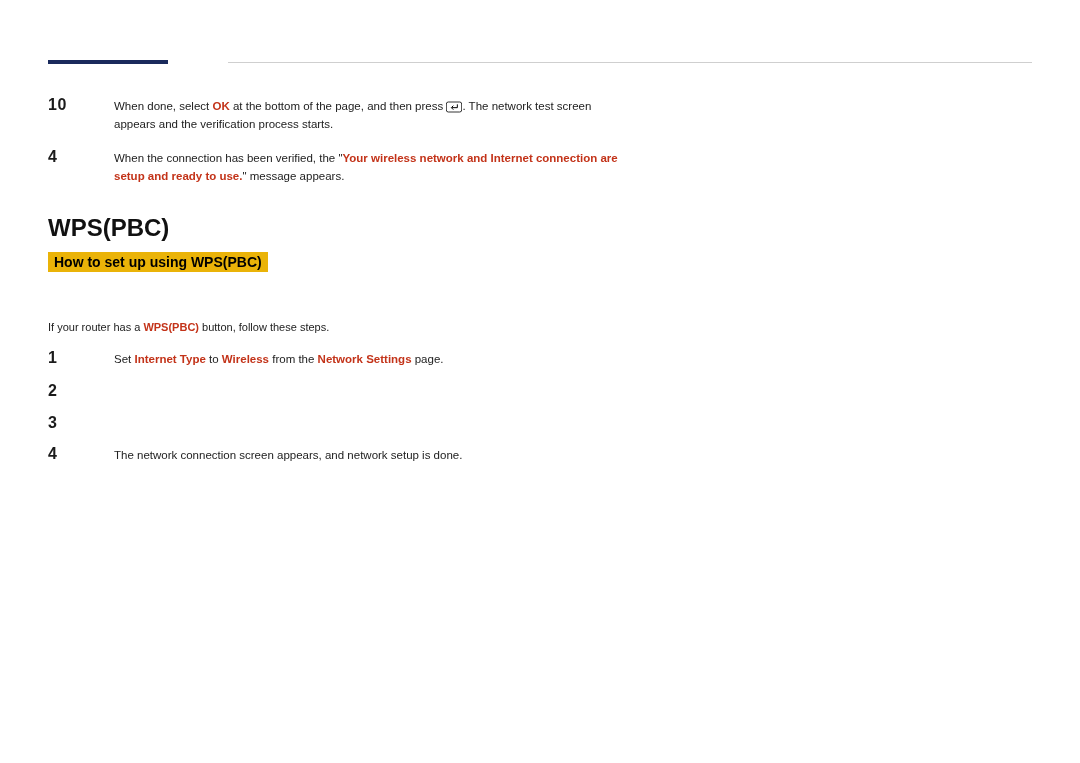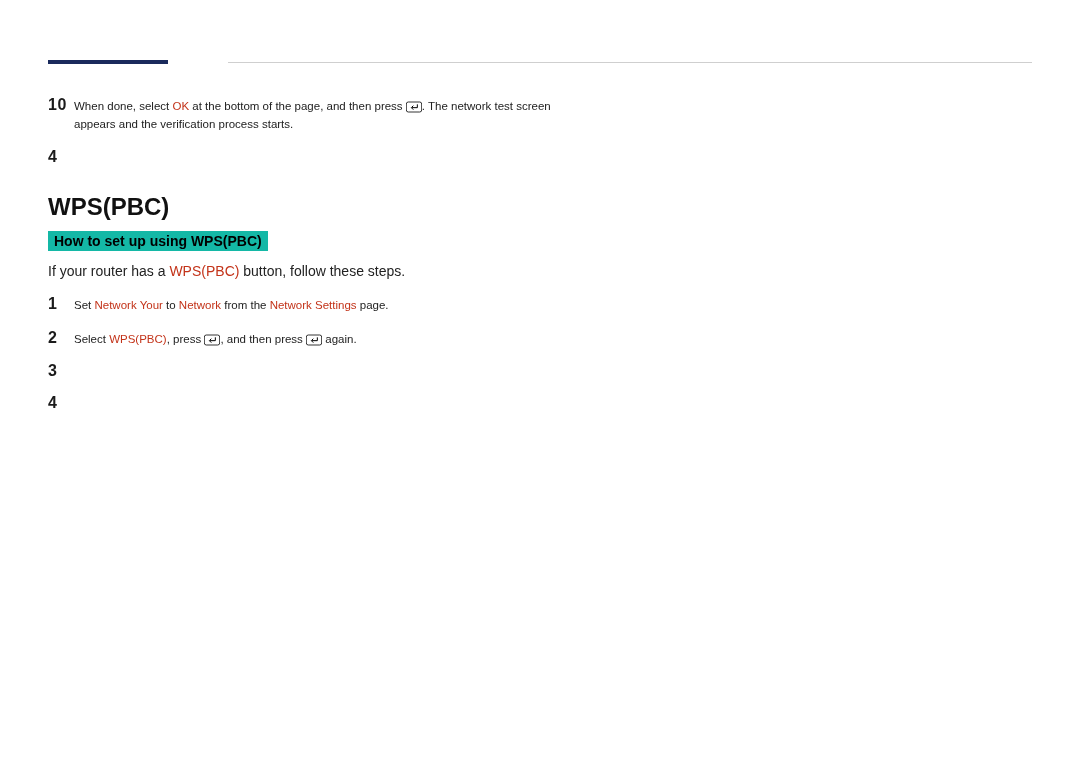--- a/index.html
+++ b/index.html
@@ -37,59 +37,61 @@
     height: 0;
     border-top: 1px solid #cfcfcf;
   }
   .step-list {
     margin: 0 0 24px 0;
   }
   .step-item {
     display: flex;
     align-items: flex-start;
     margin-bottom: 14px;
+    gap: 40px;
   }
   .step-num {
     width: 26px;
     flex: none;
     font-size: 16px;
     font-weight: 600;
     color: #1b1b1b;
     line-height: 1.1;
     letter-spacing: 0.5px;
   }
   .step-body {
     flex: 1;
     font-size: 11.5px;
     line-height: 1.6;
     padding-top: 1px;
     max-width: 520px;
   }
   .hl {
     color: #c33319;
-    font-weight: 400;
+    font-weight: 700;
   }
   .h1 {
     font-size: 24px;
     font-weight: 700;
     color: #111;
     margin: 28px 0 10px 0;
   }
   .h2 {
     display: inline-block;
-    background: #14b8a6;
+    background: #eab308;
     color: #000;
     font-weight: 700;
     font-size: 14px;
     padding: 2px 6px;
     margin-bottom: 12px;
   }
   .intro {
-    font-size: 14px;
+    font-size: 11px;
     margin-bottom: 16px;
+    margin-top: 37px;
   }
   .enter-icon {
     display: inline-flex;
     vertical-align: -3px;
   }
   .enter-icon svg {
     width: 16px;
     height: 12px;
   }
 </style>
@@ -109,50 +111,39 @@
         <div class="step-body">When done, select <span class="hl">OK</span> at the bottom of the page, and then press <span class="enter-icon">
             <svg viewBox="0 0 24 16">
               <rect x="0.5" y="0.5" width="23" height="15" rx="3" ry="3" fill="none" stroke="#000" stroke-width="1.2"></rect>
               <path d="M17 4 v5 H9" fill="none" stroke="#000" stroke-width="1.5"></path>
               <path d="M11 6 L8 9 L11 12" fill="none" stroke="#000" stroke-width="1.5"></path>
             </svg>
           </span>. The network test screen appears and the verification process starts.</div>
       </div>
       <div class="step-item">
         <div class="step-num">4</div>
+        <div class="step-body">When the connection has been verified, the "<span class="hl">Your wireless network and Internet connection are setup and ready to use.</span>" message appears.</div>
       </div>
     </div>
 
   <div class="h1">WPS(PBC)</div>
   <div><span class="h2">How to set up using WPS(PBC)</span></div>
 
   <div class="intro">If your router has a <span class="hl">WPS(PBC)</span> button, follow these steps.</div>
 
   <div class="step-list">
       <div class="step-item">
         <div class="step-num">1</div>
-        <div class="step-body">Set <span class="hl">Network Your</span> to <span class="hl">Network</span> from the <span class="hl">Network Settings</span> page.</div>
+        <div class="step-body">Set <span class="hl">Internet Type</span> to <span class="hl">Wireless</span> from the <span class="hl">Network Settings</span> page.</div>
       </div>
       <div class="step-item">
         <div class="step-num">2</div>
-        <div class="step-body">Select <span class="hl">WPS(PBC)</span>, press <span class="enter-icon">
-            <svg viewBox="0 0 24 16">
-              <rect x="0.5" y="0.5" width="23" height="15" rx="3" ry="3" fill="none" stroke="#000" stroke-width="1.2"></rect>
-              <path d="M17 4 v5 H9" fill="none" stroke="#000" stroke-width="1.5"></path>
-              <path d="M11 6 L8 9 L11 12" fill="none" stroke="#000" stroke-width="1.5"></path>
-            </svg>
-          </span>, and then press <span class="enter-icon">
-            <svg viewBox="0 0 24 16">
-              <rect x="0.5" y="0.5" width="23" height="15" rx="3" ry="3" fill="none" stroke="#000" stroke-width="1.2"></rect>
-              <path d="M17 4 v5 H9" fill="none" stroke="#000" stroke-width="1.5"></path>
-              <path d="M11 6 L8 9 L11 12" fill="none" stroke="#000" stroke-width="1.5"></path>
-            </svg>
-          </span> again.</div>
       </div>
       <div class="step-item">
         <div class="step-num">3</div>
       </div>
       <div class="step-item">
         <div class="step-num">4</div>
+        <div class="step-body">The network connection screen appears, and network setup is done.</div>
       </div>
     </div>
 
 </div>
 
 </body></html>

